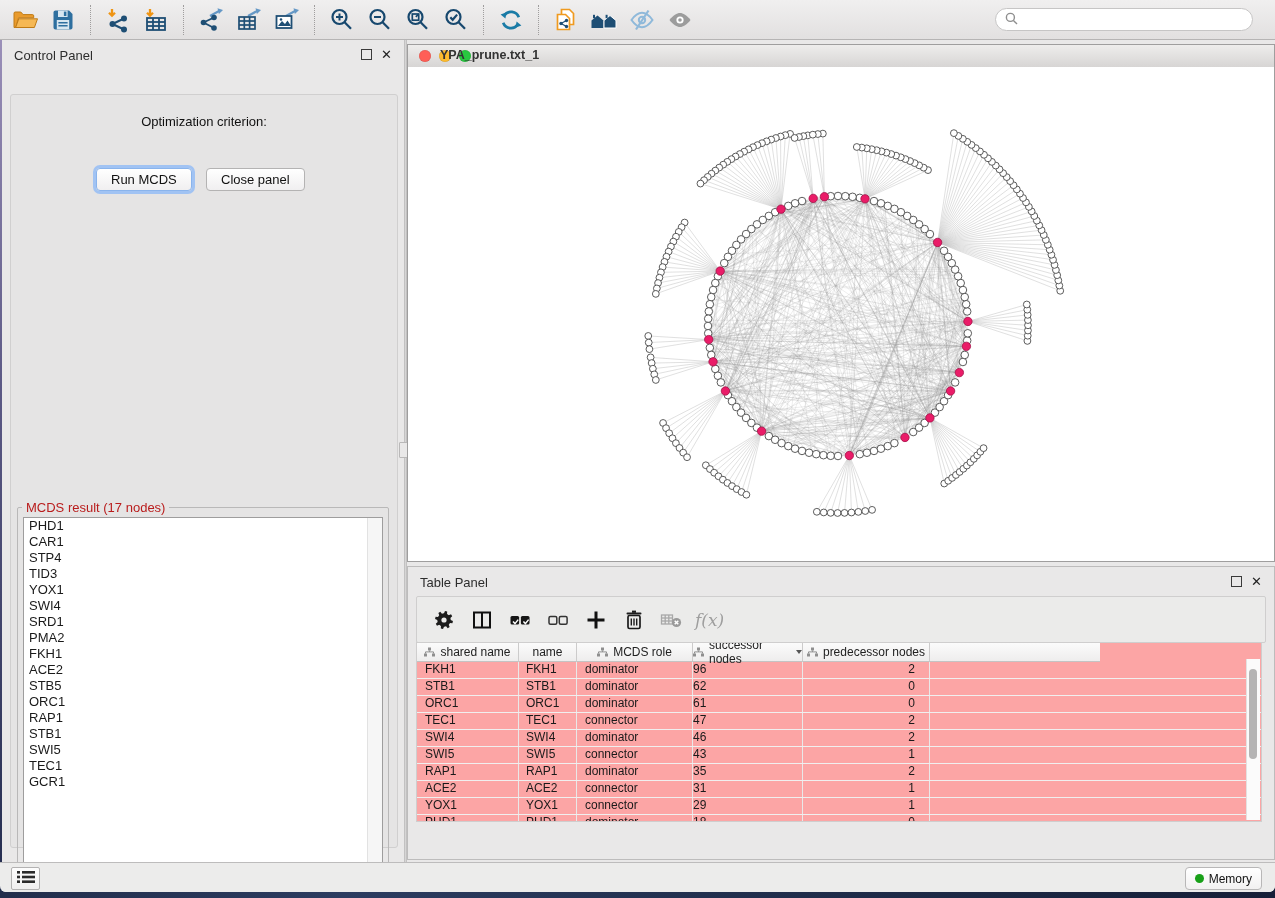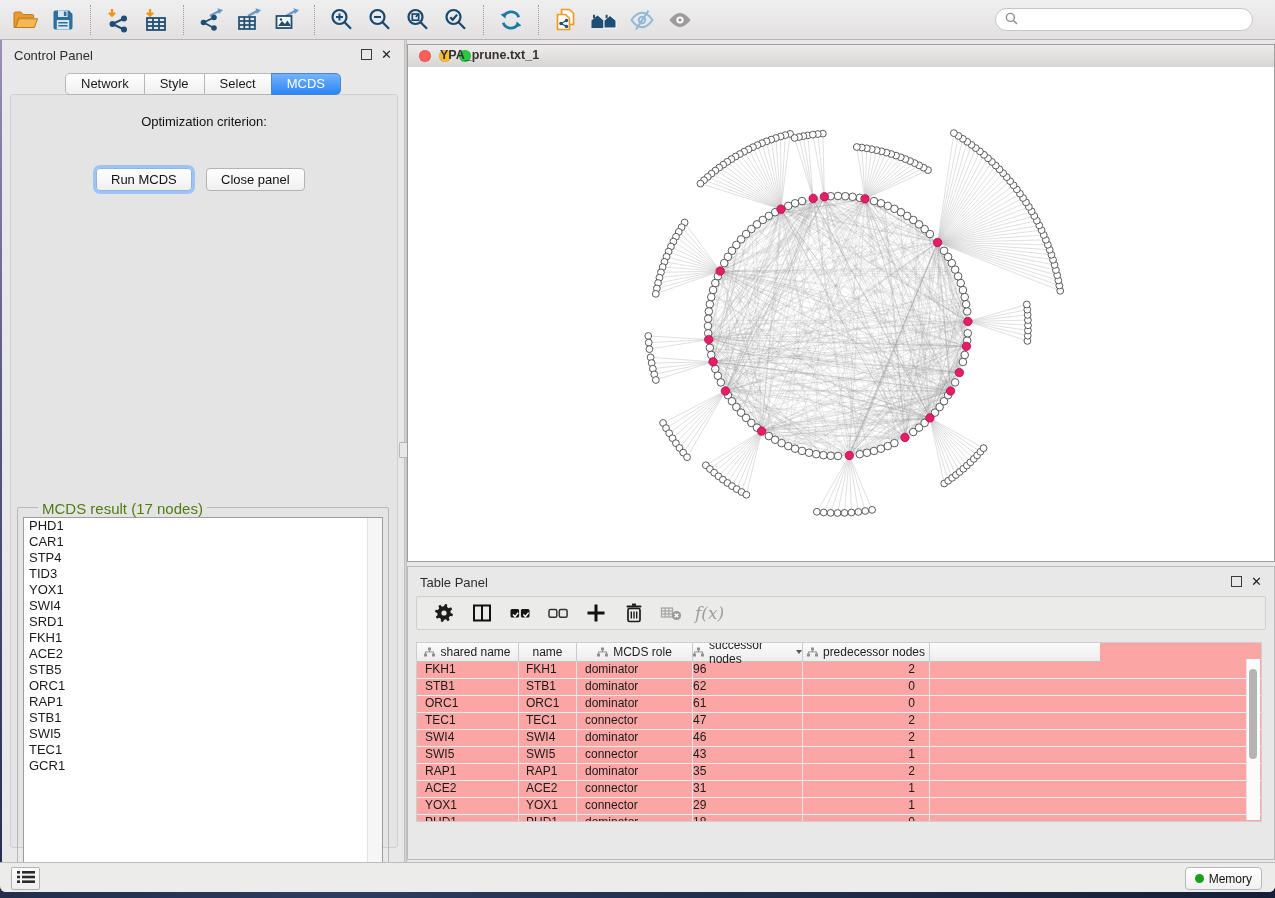--- a/index.html
+++ b/index.html
@@ -44,37 +44,37 @@
   #criterion-select .sel-text{flex:1;font-size:13px;padding-left:9px;white-space:nowrap;}
   .stepper{width:18px;height:21px;border-radius:0 3px 3px 0;background:linear-gradient(#6aa9f9,#2a79ef);
     display:flex;flex-direction:column;align-items:center;justify-content:center;gap:2px;}
   .tri-up{width:0;height:0;border-left:3.5px solid transparent;border-right:3.5px solid transparent;border-bottom:4.5px solid #fff;}
   .tri-down{width:0;height:0;border-left:3.5px solid transparent;border-right:3.5px solid transparent;border-top:4.5px solid #fff;}
   .mac-btn{height:23px;background:linear-gradient(#ffffff,#f0eff0);border:1px solid #b4b3b3;border-radius:4px;
     font-size:13px;padding:0 14px;color:#111;font-family:"Liberation Sans",sans-serif;}
   #run-btn{position:absolute;left:85px;top:73px;box-shadow:0 0 0 3px rgba(105,168,255,.55);border-color:#8ab4ec;}
   #closepanel-btn{position:absolute;left:195px;top:73px;}
   #result-group{position:absolute;left:6px;top:412px;width:370px;height:371px;border:1px solid #b9b8b8;border-radius:2px;}
-  #result-title{position:absolute;left:20px;top:-8px;background:#e5e4e4;padding:0 4px;font-size:15px;color:#4d7c0f;}
+  #result-title{position:absolute;left:4px;top:-8px;background:#e5e4e4;padding:0 4px;font-size:13px;color:#b91c1c;}
   #result-list{position:absolute;left:5px;top:9px;right:5px;bottom:5px;background:#fff;border:1px solid #9e9d9d;overflow:hidden;}
   .result-item{font-size:13px;line-height:16px;padding-left:5px;}
   #result-scroll{position:absolute;right:0;top:0;bottom:0;width:14px;background:#f6f6f6;border-left:1px solid #e2e2e2;}
   
   #v-divider{position:absolute;left:404px;top:40px;width:3px;height:822px;background:#d6d5d5;border-left:1px solid #c2c1c1;border-right:1px solid #c2c1c1;box-sizing:border-box;}
   #v-grip{position:absolute;left:399px;top:442px;width:7px;height:14px;background:#e9e8e8;border:1px solid #b9b8b8;border-radius:1px;}
   
   #net-window{position:absolute;left:407px;top:44px;width:868px;height:518px;border:1px solid #9f9e9e;box-sizing:border-box;background:#fff;}
   #net-titlebar{position:absolute;left:0;top:0;width:100%;height:22px;
     background:linear-gradient(#eeedec,#d7d5d4);border-bottom:1px solid #aeacac;}
   .tl{position:absolute;top:5px;width:12px;height:12px;border-radius:50%;}
   #net-title{position:absolute;left:0;top:3px;width:100%;text-align:left;font-size:12.5px;font-weight:bold;color:#333;padding-left:32px;}
   #net-canvas{position:absolute;left:0;top:22px;width:866px;height:494px;background:#fff;}
   
   #table-panel{position:absolute;left:407px;top:566px;width:868px;height:294px;background:#e9e8e8;border:1px solid #bdbcbc;box-sizing:border-box;}
-  #tp-toolbar{position:absolute;left:8px;top:29px;right:8px;height:34px;background:#ebebea;
+  #tp-toolbar{position:absolute;left:8px;top:29px;right:8px;height:47px;background:#ebebea;
     border:1px solid #cfcece;border-radius:2px;display:flex;align-items:center;padding-left:10px;gap:4px;box-sizing:border-box;}
   .ttbtn{width:34px;height:32px;display:flex;align-items:center;justify-content:center;}
   #table-wrap{position:absolute;left:8px;top:75px;right:12px;height:180px;background:#fca5a5;border:1px solid #cfcece;box-sizing:border-box;overflow:hidden;}
   #table-header{display:flex;height:19px;}
   .th{display:flex;align-items:center;justify-content:center;gap:5px;font-size:12px;color:#222;
     background:linear-gradient(#fbfbfb,#eeeded);border-right:1px solid #cccbcb;border-bottom:1px solid #c4c3c3;box-sizing:border-box;}
   .tr{display:flex;height:16px;border-bottom:1px solid #f0efef;}
   .td{font-size:12px;line-height:15px;border-right:1px solid #e9e8e8;box-sizing:border-box;white-space:nowrap;overflow:hidden;}
   .c0{width:102px;} .c1{width:58px;} .c2{width:116px;} .c3{width:110px;} .c4{width:127px;} .c5{width:170px;border-right:none;}
   .td.c0{padding-left:8px;} .td.c1{padding-left:7px;} .td.c2{padding-left:8px;}
@@ -292,41 +292,36 @@
   <div id="left-sliver"></div>
 
   <div id="control-panel">
     <div class="panel-title-row">
       <div class="panel-title">Control Panel</div>
       <div class="win-btns">
         <div class="float-btn"></div>
         <div class="close-btn">✕</div>
       </div>
     </div>
-    <div id="cp-tabs">
-        <div class="seg-tab">Network</div>
-        <div class="seg-tab">Style</div>
-        <div class="seg-tab">Select</div>
-        <div class="seg-tab active">MCDS</div>
-      </div>
     <div id="cp-content">
       <div id="opt-label">Optimization criterion:</div>
       <button class="mac-btn" id="run-btn">Run MCDS</button>
       <button class="mac-btn" id="closepanel-btn">Close panel</button>
       <div id="result-group">
         <div id="result-title">MCDS result (17 nodes)</div>
         <div id="result-list">
           <div id="result-items">
               <div class="result-item">PHD1</div>
               <div class="result-item">CAR1</div>
               <div class="result-item">STP4</div>
               <div class="result-item">TID3</div>
               <div class="result-item">YOX1</div>
               <div class="result-item">SWI4</div>
               <div class="result-item">SRD1</div>
+              <div class="result-item">PMA2</div>
               <div class="result-item">FKH1</div>
               <div class="result-item">ACE2</div>
               <div class="result-item">STB5</div>
               <div class="result-item">ORC1</div>
               <div class="result-item">RAP1</div>
               <div class="result-item">STB1</div>
               <div class="result-item">SWI5</div>
               <div class="result-item">TEC1</div>
               <div class="result-item">GCR1</div>
             </div>

